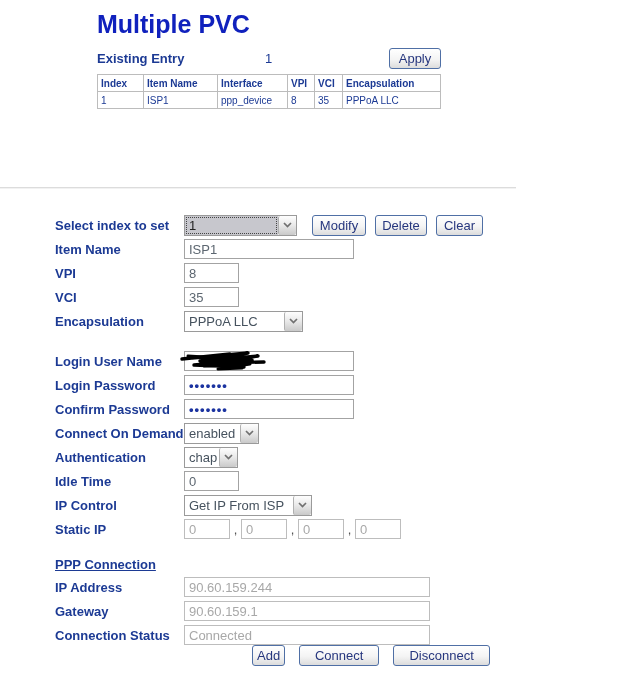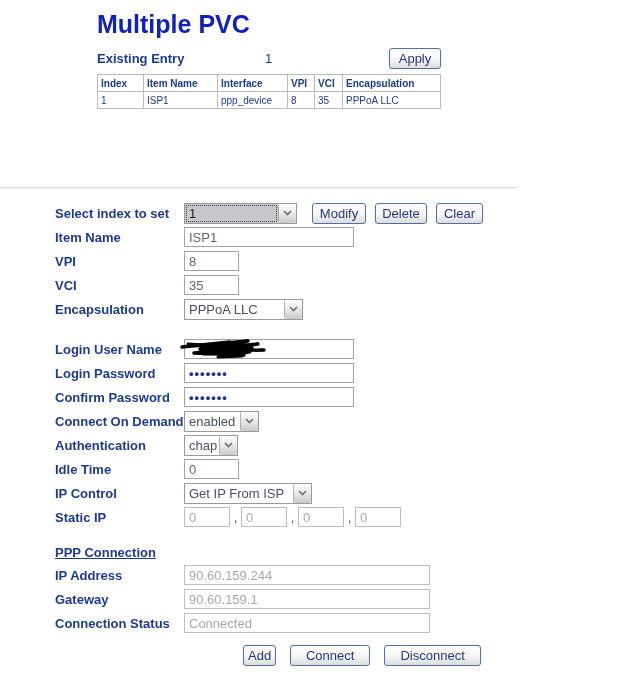--- a/index.html
+++ b/index.html
@@ -38,21 +38,21 @@
     text-align:left; white-space:nowrap; font-size:10px; }
   .pvc-table th { font-weight:bold; }
   .col-index{width:46px;} .col-item{width:74px;} .col-if{width:70px;margin-top:44px;}
   .col-vpi{width:27px;} .col-vci{width:28px;} .col-encap{width:98px;}
 
   
   .divider { position:absolute; left:0; top:187px; width:516px; height:2px;
     background:#dcdcdc; border-bottom:1px solid #f2f2f2; }
 
   
-  .form { position:absolute; left:55px; top:201px; width:560px; }
+  .form { position:absolute; left:55px; top:213px; width:560px; }
   .row { display:flex; align-items:center; height:24px; }
   .row-gap { margin-top:16px; }
   .lbl { color:#1c3a94; font-weight:bold; width:129px; flex:0 0 129px; }
   .inp {
     height:20px; border:1px solid #a3a3a3; background:#fff;
     font-family:"Liberation Sans",sans-serif; font-size:13px; color:#5c6670;
     padding:1px 4px; outline:none;
   }
   .w-item { width:170px; } .w-small { width:55px; } .w-ppp { width:246px; }
   .w-octet { width:46px; }
@@ -76,21 +76,21 @@
 
   
   .scribble-wrap { position:relative; }
   .scribble { position:absolute; left:-6px; top:-4px; pointer-events:none; }
 
   
   .ppp-heading { color:#1c3a94; font-weight:bold; text-decoration:underline;
     margin-top:13px; height:21px; display:flex; align-items:center; }
 
   
-  .footer-btns { position:absolute; left:243px; top:645px; display:flex; gap:14px; }
+  .footer-btns { position:absolute; left:252px; top:645px; display:flex; gap:14px; }
 </style>
 </head>
 <body>
 
 <div class="header">
   <div class="page-title">Multiple PVC</div>
   <div class="entry-row">
     <span class="entry-label">Existing Entry</span>
     <span class="entry-value">1</span>
     <button class="btn btn-apply">Apply</button>

